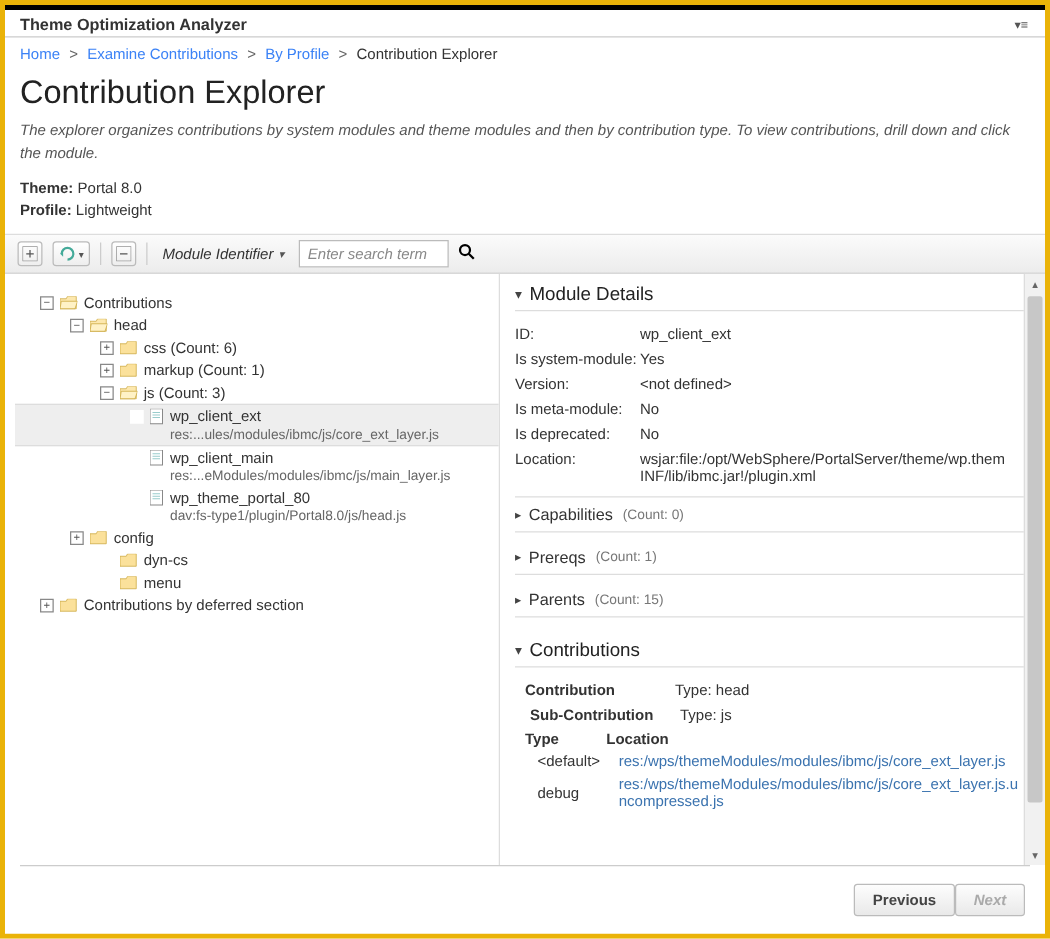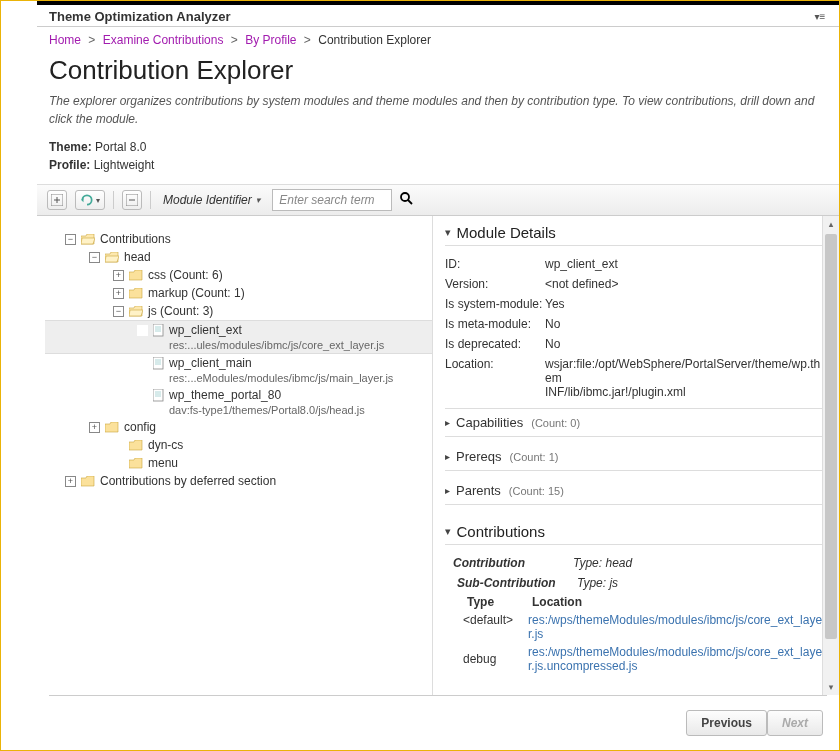--- a/index.html
+++ b/index.html
@@ -1,23 +1,23 @@
 <!DOCTYPE html>
 <html><head>
 <meta charset="utf-8">
 <style>
   * { box-sizing: border-box; margin: 0; padding: 0; font-family: Arial, Helvetica, sans-serif; }
   body { background: #fff; font-size: 12px; color: #333; }
-  .app { width: 840px; height: 751px; border: 1px solid #eab308; position: relative; display: flex; flex-direction: column; background: #fff; padding-left: 36px; }
+  .app { width: 840px; height: 751px; border: 4px solid #eab308; position: relative; display: flex; flex-direction: column; background: #fff; }
   .topbar { border-top: 4px solid #000; display: flex; justify-content: space-between; align-items: center; padding: 4px 12px 2px; }
   .topbar h3 { font-size: 13px; font-weight: bold; }
   .topbar-icon { width: 14px; height: 8px; display: flex; align-items: center; justify-content: center; font-size: 10px; color: #555; }
   .sep { border-top: 1px solid #ccc; margin: 0; }
   .breadcrumb { padding: 6px 12px; font-size: 12px; }
-  .breadcrumb a { color: #a21caf; text-decoration: none; cursor: pointer; }
+  .breadcrumb a { color: #3b82f6; text-decoration: none; cursor: pointer; }
   .breadcrumb .current { color: #333; }
   .crumb-sep { padding: 0 4px; color: #666; }
   h1.page-title { font-size: 26px; font-weight: normal; padding: 2px 12px 6px; color: #222; }
   .intro { font-style: italic; color: #555; padding: 0 12px 6px; line-height: 1.5; }
   .meta { padding: 4px 12px 10px; line-height: 1.5; }
   .meta b { font-weight: bold; }
   .toolbar { background: linear-gradient(#fbfbfb, #ececec); border-top: 1px solid #ddd; border-bottom: 1px solid #ccc; display: flex; align-items: center; padding: 4px 10px; gap: 8px; }
   .tbtn { width: 20px; height: 20px; border: 1px solid #bbb; border-radius: 3px; background: linear-gradient(#fff,#eee); display: inline-flex; align-items: center; justify-content: center; font-size: 11px; color: #444; cursor: pointer; }
   .tbtn svg { width: 12px; height: 12px; }
   .tb-sep { width: 1px; height: 18px; background: #ccc; }
@@ -45,21 +45,21 @@
   .hdr-row .arrow { margin-right: 6px; font-size: 11px; color: #444; }
   .hdr-row h4 { font-size: 15px; font-weight: normal; color: #222; }
   .kv { display: flex; padding: 3px 0; font-size: 12px; }
   .kv .k { width: 100px; color: #333; }
   .kv .v { flex: 1; white-space: normal; word-break: break-all; }
   .sect-row { display: flex; align-items: center; border-top: 1px solid #ddd; border-bottom: 1px solid #ddd; padding: 6px 0; margin-top: 6px; font-size: 13px; cursor: pointer; }
   .sect-row .arrow { margin-right: 6px; font-size: 10px; color: #444; }
   .sect-row .lbl { margin-right: 8px; }
   .sect-row .cnt { font-size: 11px; color: #777; }
   .contrib-table { margin: 6px 0 0 8px; font-size: 12px; }
-  .contrib-table .hd { display: flex; padding: 3px 0; font-style: italic; }
+  .contrib-table .hd { display: flex; padding: 3px 0; }
   .contrib-table .hd .a { width: 120px; font-weight: bold; }
   .contrib-table .hd .b { flex: 1; }
   .contrib-table .trow { display: flex; padding: 2px 0; align-items: flex-start; }
   .contrib-table .c1 { width: 65px; font-weight: bold; }
   .contrib-table .c2 { width: 65px; }
   .contrib-table .loc { flex: 1; color: #3b73af; word-break: break-all; cursor: pointer; }
   .scrollbar { position: absolute; right: 0; top: 0; bottom: 0; width: 17px; background: #f1f1f1; display: flex; flex-direction: column; align-items: center; border-left: 1px solid #ddd; }
   .scrollbar .arrow-btn { width: 16px; height: 16px; display: flex; align-items: center; justify-content: center; font-size: 9px; color: #666; }
   .scrollbar .thumb { position: absolute; right: 2px; width: 12px; background: #c7c7c7; border-radius: 2px; }
   .footer-sep { border-top: 1px solid #ccc; margin: 0 12px; }
@@ -212,21 +212,21 @@
       <div class="tree-row ind4">
         <span class="toggle blank"></span>
         <svg class="file-icon file" viewBox="0 0 11 13">
             <rect x="0" y="0" width="10" height="12"></rect>
             <line x1="2" y1="3" x2="8" y2="3"></line>
             <line x1="2" y1="5" x2="8" y2="5"></line>
             <line x1="2" y1="7" x2="8" y2="7"></line>
           </svg>
         <div>
           <div class="tree-label">wp_theme_portal_80</div>
-          <div class="tree-sub">dav:fs-type1/themes/Portal8.0/js/head.js</div>
+          <div class="tree-sub">dav:fs-type1/plugin/Portal8.0/js/head.js</div>
         </div>
       </div>
 
       <div class="tree-row ind2">
         <span class="toggle">+</span>
         <svg class="folder-icon folder" viewBox="0 0 14 12">
             <path class="body" d="M0 2 L5 2 L6 0 L13 0 L13 10 L0 10 Z"></path>
           </svg>
         <span class="tree-label">config</span>
       </div>
@@ -259,26 +259,26 @@
     <div class="details-panel">
       <div class="hdr-row">
         <span class="arrow">▾</span>
         <h4>Module Details</h4>
       </div>
       <div class="kv">
           <span class="k">ID:</span>
           <span class="v">wp_client_ext</span>
         </div>
       <div class="kv">
+          <span class="k">Is system-module:</span>
+          <span class="v">Yes</span>
+        </div>
+      <div class="kv">
           <span class="k">Version:</span>
           <span class="v">&lt;not defined&gt;</span>
-        </div>
-      <div class="kv">
-          <span class="k">Is system-module:</span>
-          <span class="v">Yes</span>
         </div>
       <div class="kv">
           <span class="k">Is meta-module:</span>
           <span class="v">No</span>
         </div>
       <div class="kv">
           <span class="k">Is deprecated:</span>
           <span class="v">No</span>
         </div>
       <div class="kv">
@@ -312,21 +312,21 @@
 
       <div class="contrib-table">
         <div class="hd">
           <span class="a">Contribution</span>
           <span class="b">Type: head</span>
         </div>
         <div class="hd" style="margin-left:4px;">
           <span class="a">Sub-Contribution</span>
           <span class="b">Type: js</span>
         </div>
-        <div class="trow" style="margin-left:14px;">
+        <div class="trow" style="margin-left:0;">
           <span class="c1">Type</span>
           <span class="c1">Location</span>
         </div>
         <div class="trow" style="margin-left:10px;">
           <span class="c2">&lt;default&gt;</span>
           <span class="loc">res:/wps/themeModules/modules/ibmc/js/core_ext_layer.js</span>
         </div>
         <div class="trow" style="margin-left:10px;align-items:center;">
           <span class="c2">debug</span>
           <span class="loc">res:/wps/themeModules/modules/ibmc/js/core_ext_layer.js.uncompressed.js</span>

